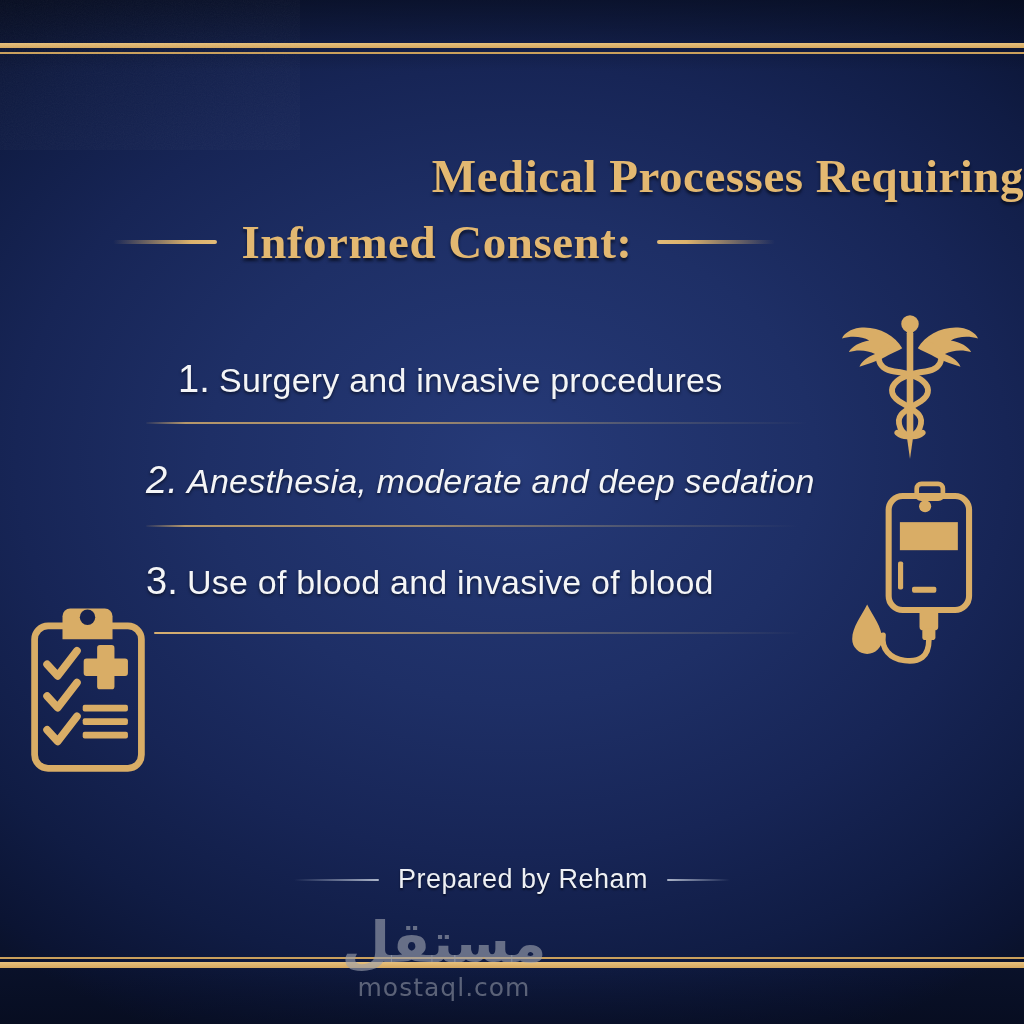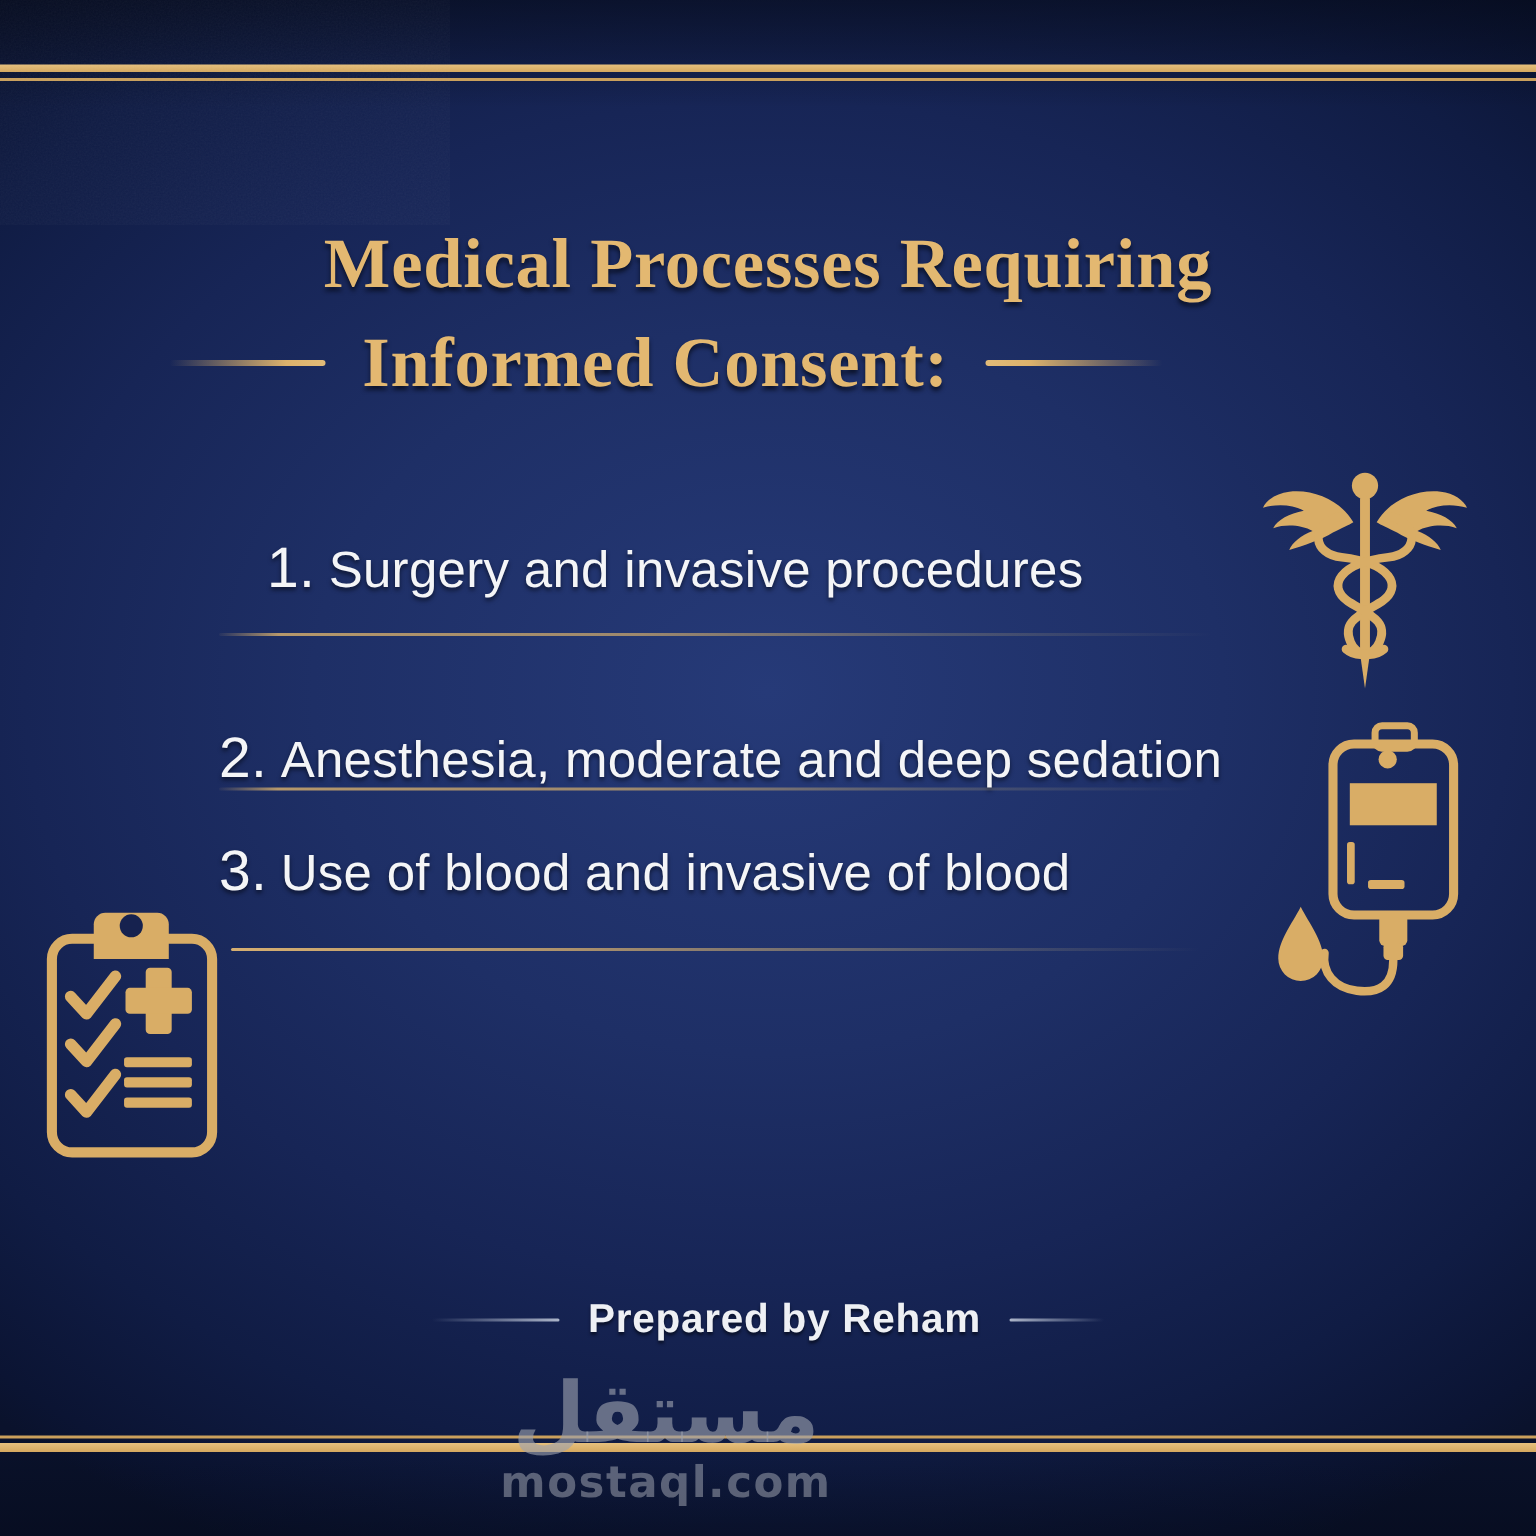--- a/index.html
+++ b/index.html
@@ -22,60 +22,60 @@
   .bt1 { top:43px; height:5px; }
   .bt2 { top:52px; }
   .bb1 { top:957px; }
   .bb2 { top:962px; }
 
   .title-line { position:absolute; left:0; width:1024px; text-align:center;
     font-family:"Liberation Serif", serif; font-weight:700; color:#e3b871;
     font-size:47px; letter-spacing:0.5px; line-height:56px;
     text-shadow:0 3px 3px rgba(3,6,16,0.65);
   }
-  .t1 { top:148px; }
+  .t1 { top:148px;text-align:right; }
   .t2row { position:absolute; top:214px; left:0; width:888px;
     display:flex; justify-content:center; align-items:center; gap:24px; }
   .t2row .title-line-inline { position:static; width:auto; }
   .title-dash { height:4px; border-radius:2px; }
   .dash-left  { width:104px; background:linear-gradient(90deg, rgba(220,178,108,0), #dcb26c 75%, #e2bb78); }
   .dash-right { width:118px; background:linear-gradient(90deg, #e2bb78, #dcb26c 25%, rgba(220,178,108,0)); }
 
   .item { position:absolute; left:146px; color:#f4f5f7; white-space:nowrap;
     font-size:34px; letter-spacing:0.2px; text-shadow:0 2px 3px rgba(3,6,16,0.6); }
   .item .num { font-size:38px; margin-right:9px; }
-  .i1 { top:358px;margin-left:32px; } .i2 { top:485px; } .i3 { top:560px; }
+  .i1 { top:358px;margin-left:32px; } .i2 { top:459px;font-style:italic; } .i3 { top:560px; }
 
   .divider { position:absolute; height:2px; border-radius:1px;
     background:linear-gradient(90deg, rgba(210,172,110,0.05) 0%, rgba(208,170,108,0.85) 6%,
       rgba(198,164,108,0.75) 42%, rgba(150,140,118,0.4) 72%, rgba(150,140,118,0) 100%); }
   .d1 { top:422px; left:146px; width:662px; }
   .d2 { top:525px; left:146px; width:652px; }
   .d3 { top:632px; left:154px; width:646px;
     background:linear-gradient(90deg, rgba(224,182,114,0.95) 0%, rgba(208,170,108,0.8) 35%,
       rgba(160,148,122,0.45) 70%, rgba(160,148,122,0) 100%); }
 
   .icon { position:absolute; }
   .ic-caduceus  { left:842px; top:310px; width:136px; height:158px; }
   .ic-bloodbag  { left:849px; top:481px; width:127px; height:187px; }
   .ic-clipboard { left:26px;  top:597px; width:124px; height:178px; }
 
   .footer-row { position:absolute; top:864px; left:0; width:1024px;
-    display:flex; justify-content:center; align-items:center; gap:19px;font-weight:bold; }
+    display:flex; justify-content:center; align-items:center; gap:19px; }
   .footer-text { font-size:27px; color:#eef0f4; letter-spacing:0.5px;
     text-shadow:0 2px 2px rgba(3,6,16,0.6); }
   .footer-line { height:2px; border-radius:1px; }
   .fl-left  { width:85px; background:linear-gradient(90deg, rgba(195,203,218,0), rgba(199,207,222,0.85)); }
   .fl-right { width:63px; background:linear-gradient(90deg, rgba(199,207,222,0.85), rgba(195,203,218,0)); }
 
   .watermark { position:absolute; top:914px; left:0; width:888px; text-align:center; z-index:6; }
   .wm-logo { font-family:"DejaVu Sans", sans-serif; font-weight:700;
     font-size:56px; line-height:58px; color:rgba(156,162,175,0.62); }
-  .wm-site { font-family:"DejaVu Sans", sans-serif; font-weight:700;
-    font-size:29px; line-height:32px; color:rgba(148,154,167,0.58); letter-spacing:1px; }
+  .wm-site { font-family:"DejaVu Sans", sans-serif; font-weight:400;
+    font-size:25px; line-height:32px; color:rgba(148,154,167,0.58); letter-spacing:1px; }
 
   .noise { position:absolute; inset:0; z-index:10; pointer-events:none; opacity:0.05; }
 </style>
 </head>
 <body>
 
 <div class="stage">
 
   <div class="hline border-thick bt1"></div>
   <div class="hline border-thin bt2"></div>

